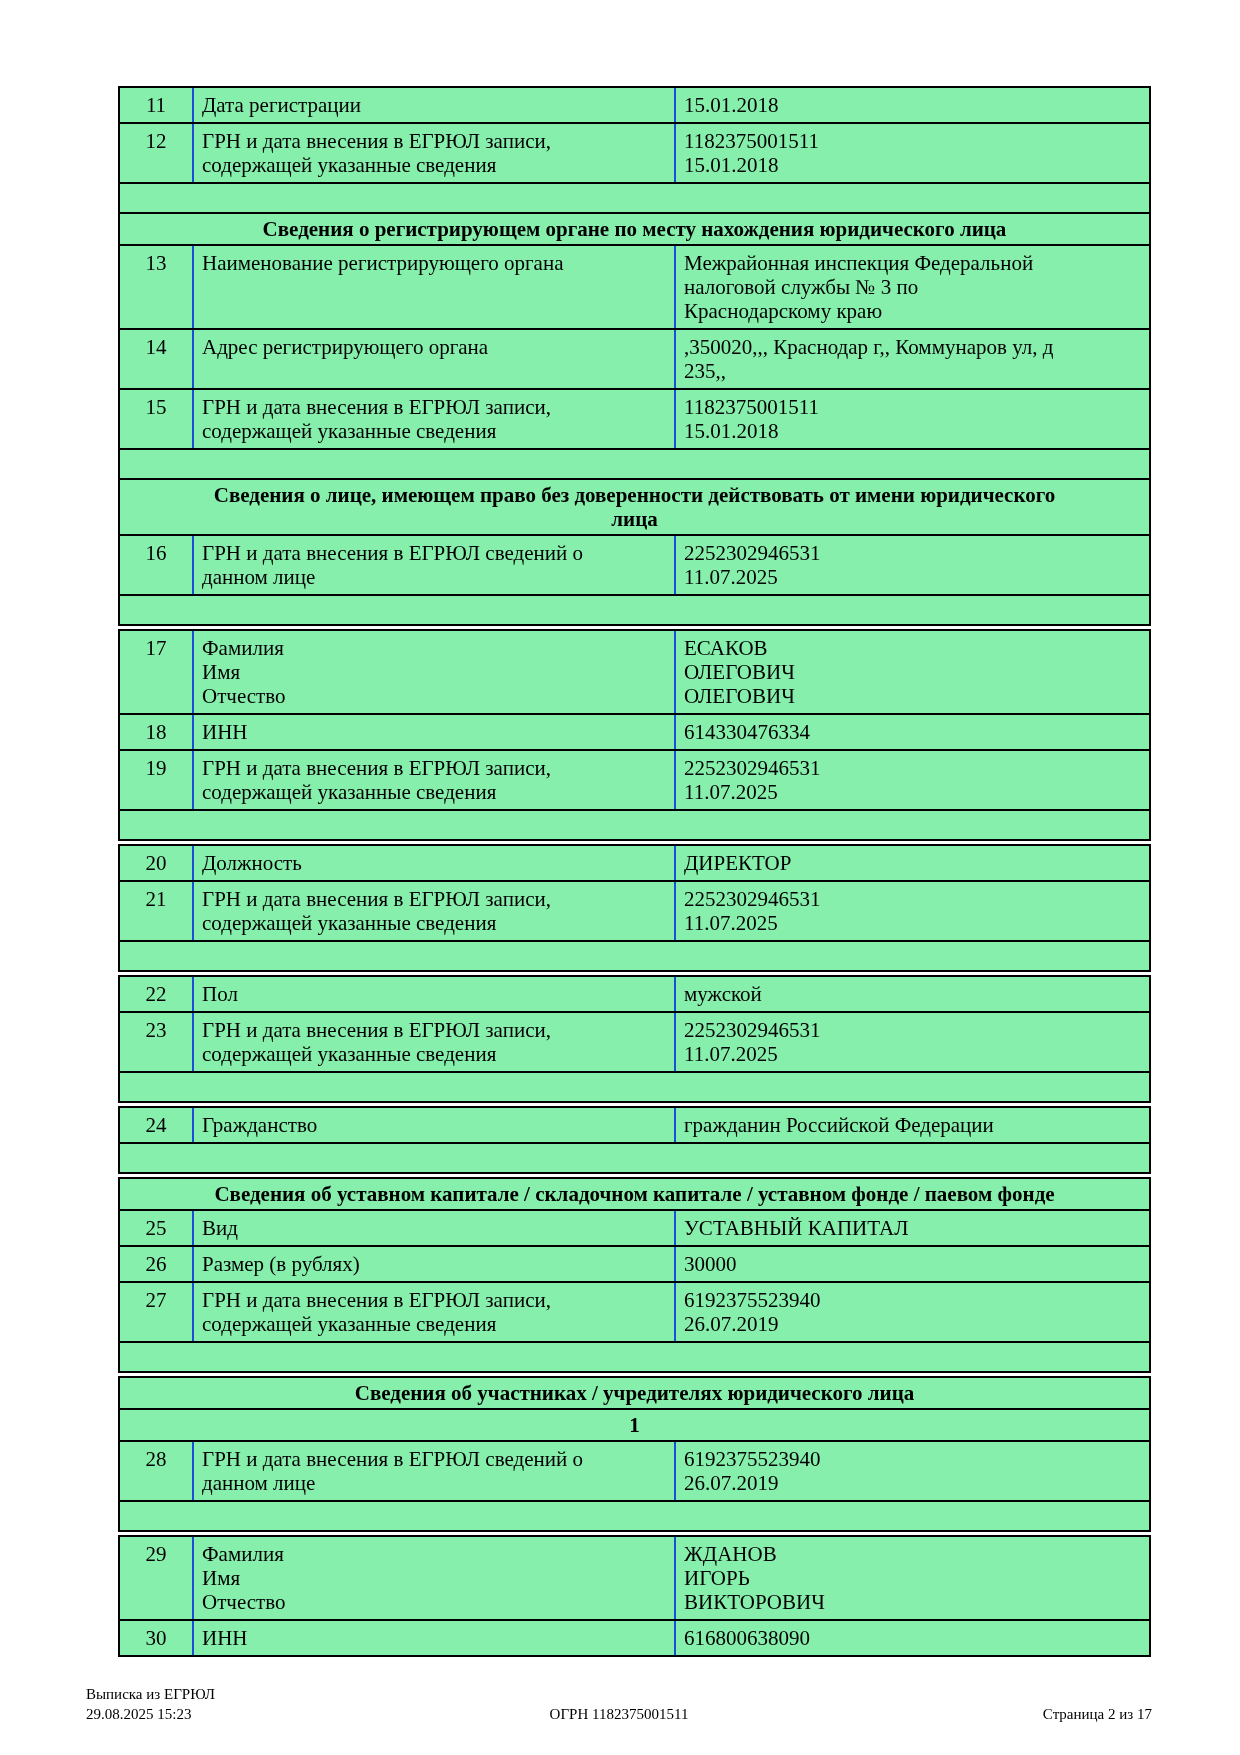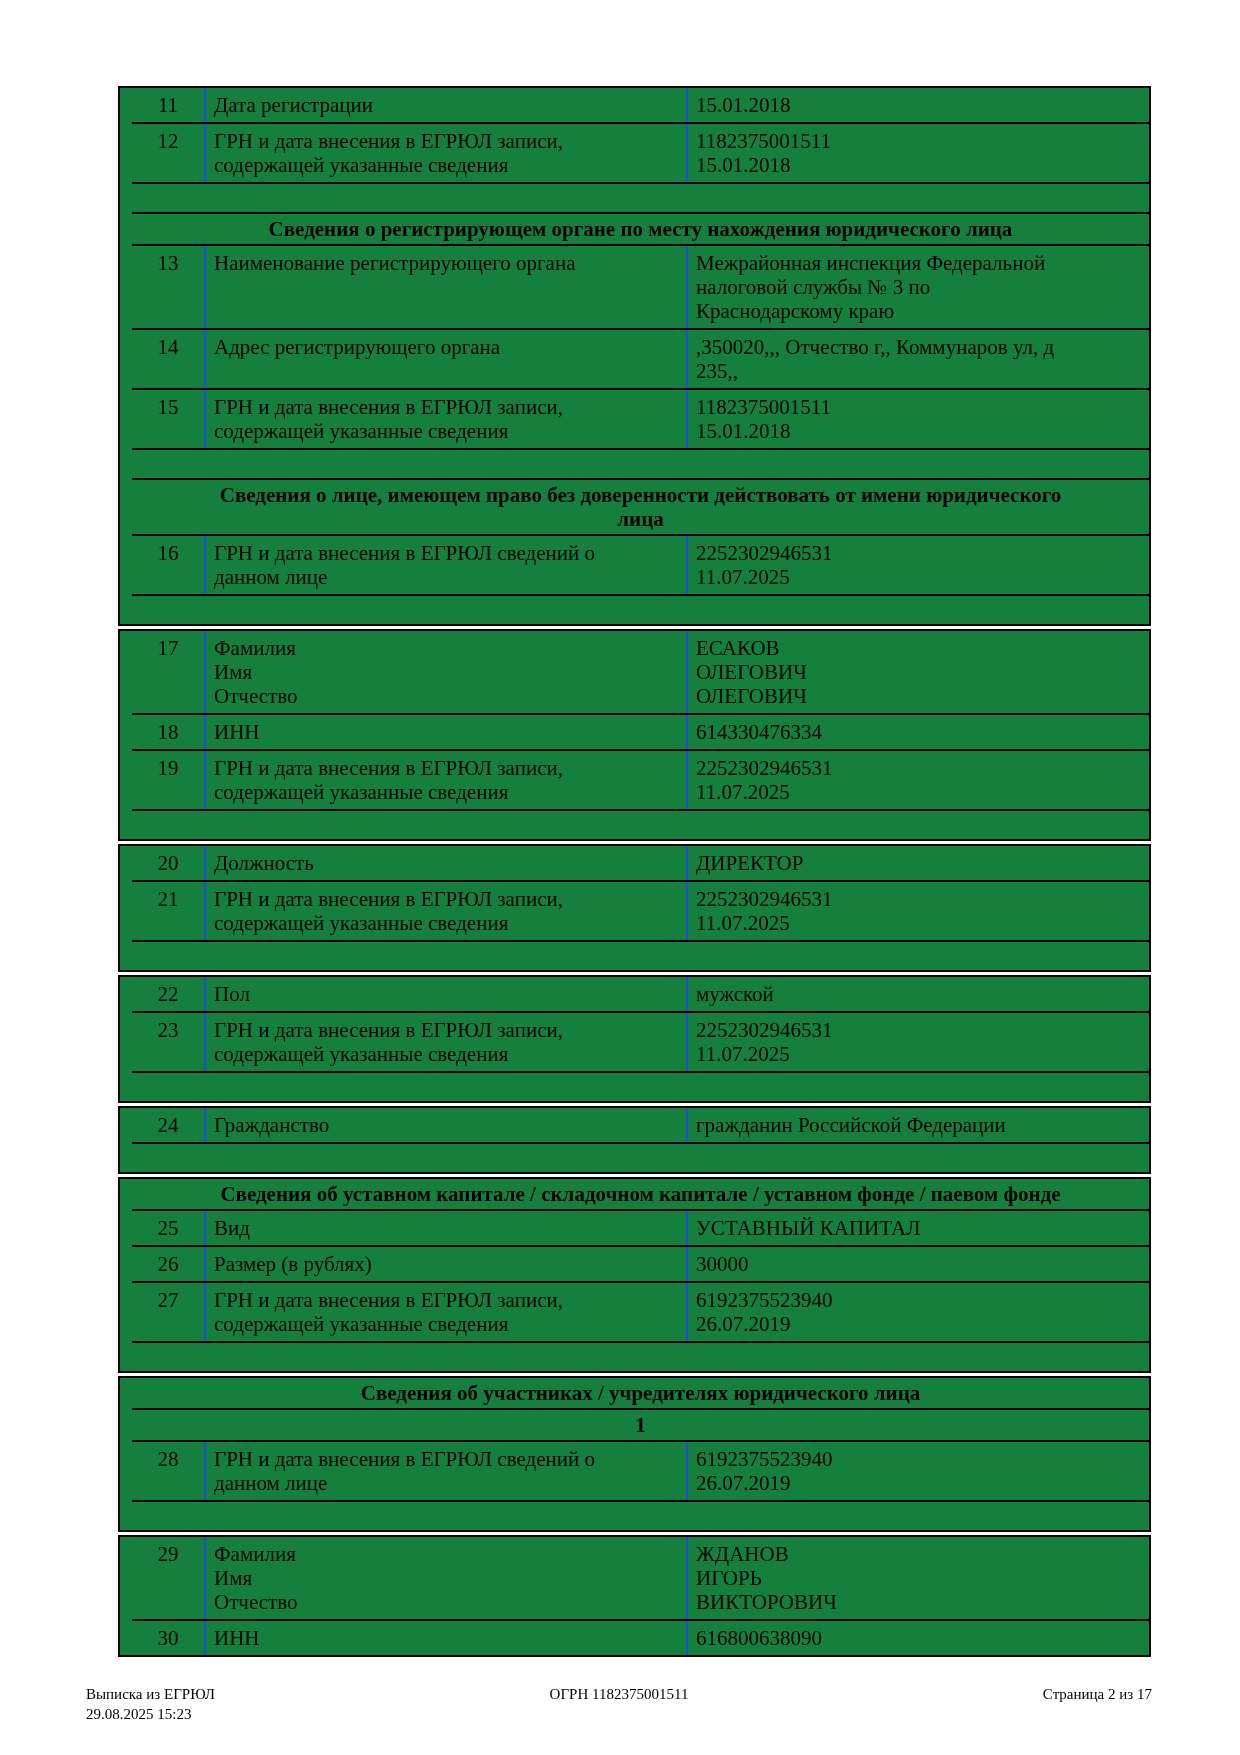--- a/index.html
+++ b/index.html
@@ -16,22 +16,21 @@
     overflow: hidden;
   }
   #table-root {
     position: absolute;
     left: 118px; top: 86px;
     width: 1033px;
   }
   .block {
     border: 2px solid #000;
     margin-bottom: 3px;
-    background: #15803d;
-    padding-left: 12px;
+    background: #86efac;
   }
   .row { border-top: 2px solid #000; }
   .block .row:first-child { border-top: 0; }
   .data-row { display: grid; grid-template-columns: 72px 482px 1fr; }
   .cell {
     font-size: 21px;
     line-height: 24px;
     padding: 5px 8px;
     overflow: hidden;
   }
@@ -46,21 +45,21 @@
     padding: 3px 10px;
     overflow: hidden;
   }
   .header-row > div { white-space: nowrap; }
   .spacer-row { height: 30px; }
   .footer {
     position: absolute;
     left: 86px; top: 1684px;
     width: 1066px;
     display: flex;
-    align-items: flex-start;
+    align-items: flex-end;
     font-size: 15px;
     line-height: 20px;
   }
   .footer-left  { flex: 1; text-align: left; }
   .footer-center{ flex: 1; text-align: center; }
   .footer-right { flex: 1; text-align: right; }
 </style>
 </head>
 <body>
 
@@ -102,21 +101,21 @@
             <div>налоговой службы № 3 по</div>
             <div>Краснодарскому краю</div>
           </div>
         </div>
         <div class="row data-row">
           <div class="cell num">14</div>
           <div class="cell label">
             <div>Адрес регистрирующего органа</div>
           </div>
           <div class="cell value">
-            <div>,350020,,, Отчество г,, Коммунаров ул, д</div>
+            <div>,350020,,, Краснодар г,, Коммунаров ул, д</div>
             <div>235,,</div>
           </div>
         </div>
         <div class="row data-row">
           <div class="cell num">15</div>
           <div class="cell label">
             <div>ГРН и дата внесения в ЕГРЮЛ записи,</div>
             <div>содержащей указанные сведения</div>
           </div>
           <div class="cell value">

